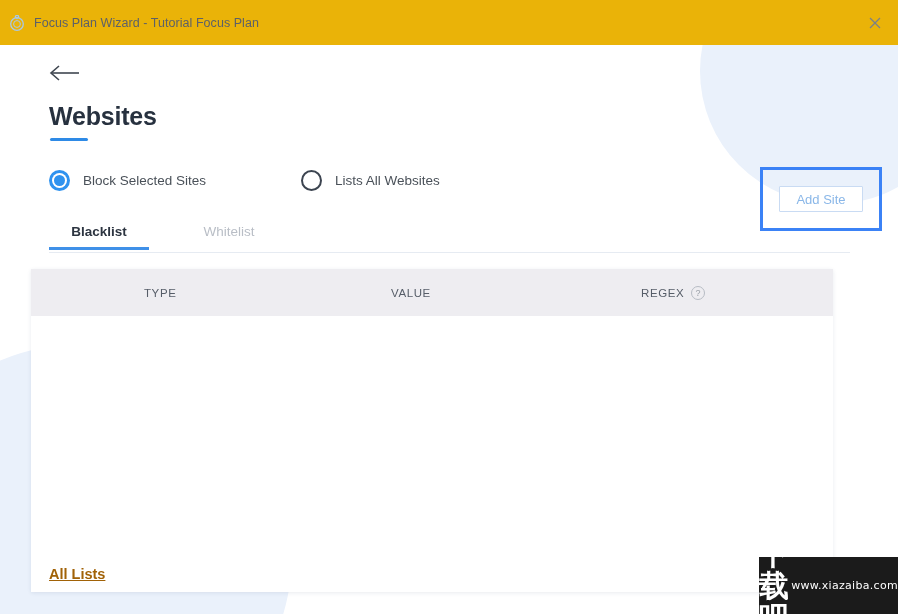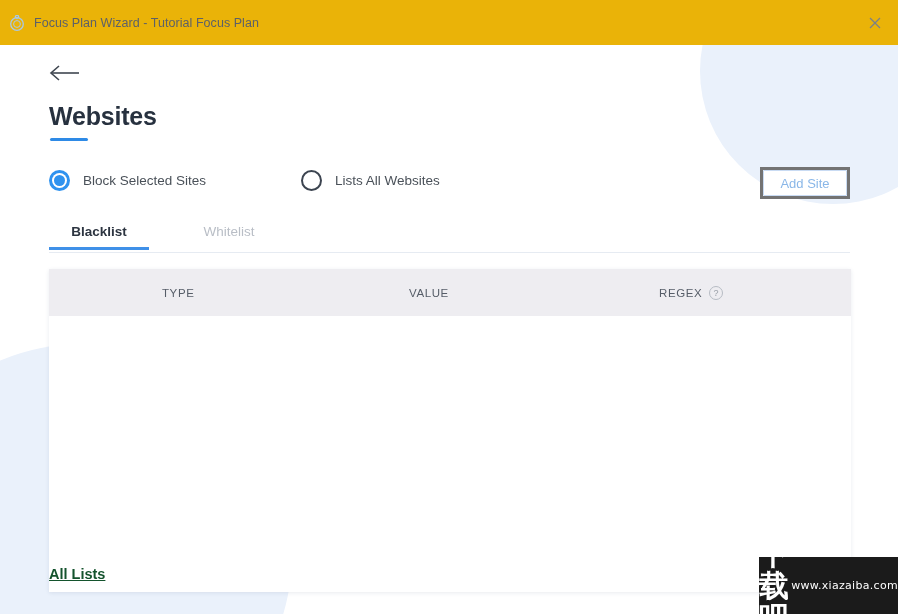--- a/index.html
+++ b/index.html
@@ -168,22 +168,22 @@
     font-size: 13.5px;
     color: #4a5159;
     white-space: nowrap;
   }
 
   
   .add-site-wrap {
     position: absolute;
     left: 760px;
     top: 122px;
-    padding: 0;
-    border: 3px solid #737373;
+    padding: 16px;
+    border: 3px solid #3b82f6;
     background: transparent;
   }
   .add-site-btn {
     width: 84px;
     height: 26px;
     background: #ffffff;
     border: 1px solid #c9dbf3;
     color: #8ab7e8;
     font-size: 13px;
     font-family: "Liberation Sans", sans-serif;
@@ -234,21 +234,21 @@
     left: 49px;
     top: 207px;
     width: 801px;
     height: 1px;
     background: #e6ebf2;
   }
 
   
   .table-panel {
     position: absolute;
-    left: 49px;
+    left: 31px;
     top: 224px;
     width: 802px;
     height: 323px;
     background: #fde047;
     box-shadow: 0 1px 4px rgba(40, 60, 100, 0.10);
   }
   .table-head {
     height: 47px;
     background: #eeedf1;
     display: flex;
@@ -284,21 +284,21 @@
     height: 276px;
     background: #ffffff;
   }
 
   
   .all-lists {
     position: absolute;
     left: 49px;
     top: 521px;
     font-size: 14.5px;
-    color: #14532d;
+    color: #a16207;
     text-decoration: underline;
     cursor: pointer;
     font-weight: bold;
   }
 
   
   .watermark {
     position: absolute;
     right: 0;
     bottom: 0;

